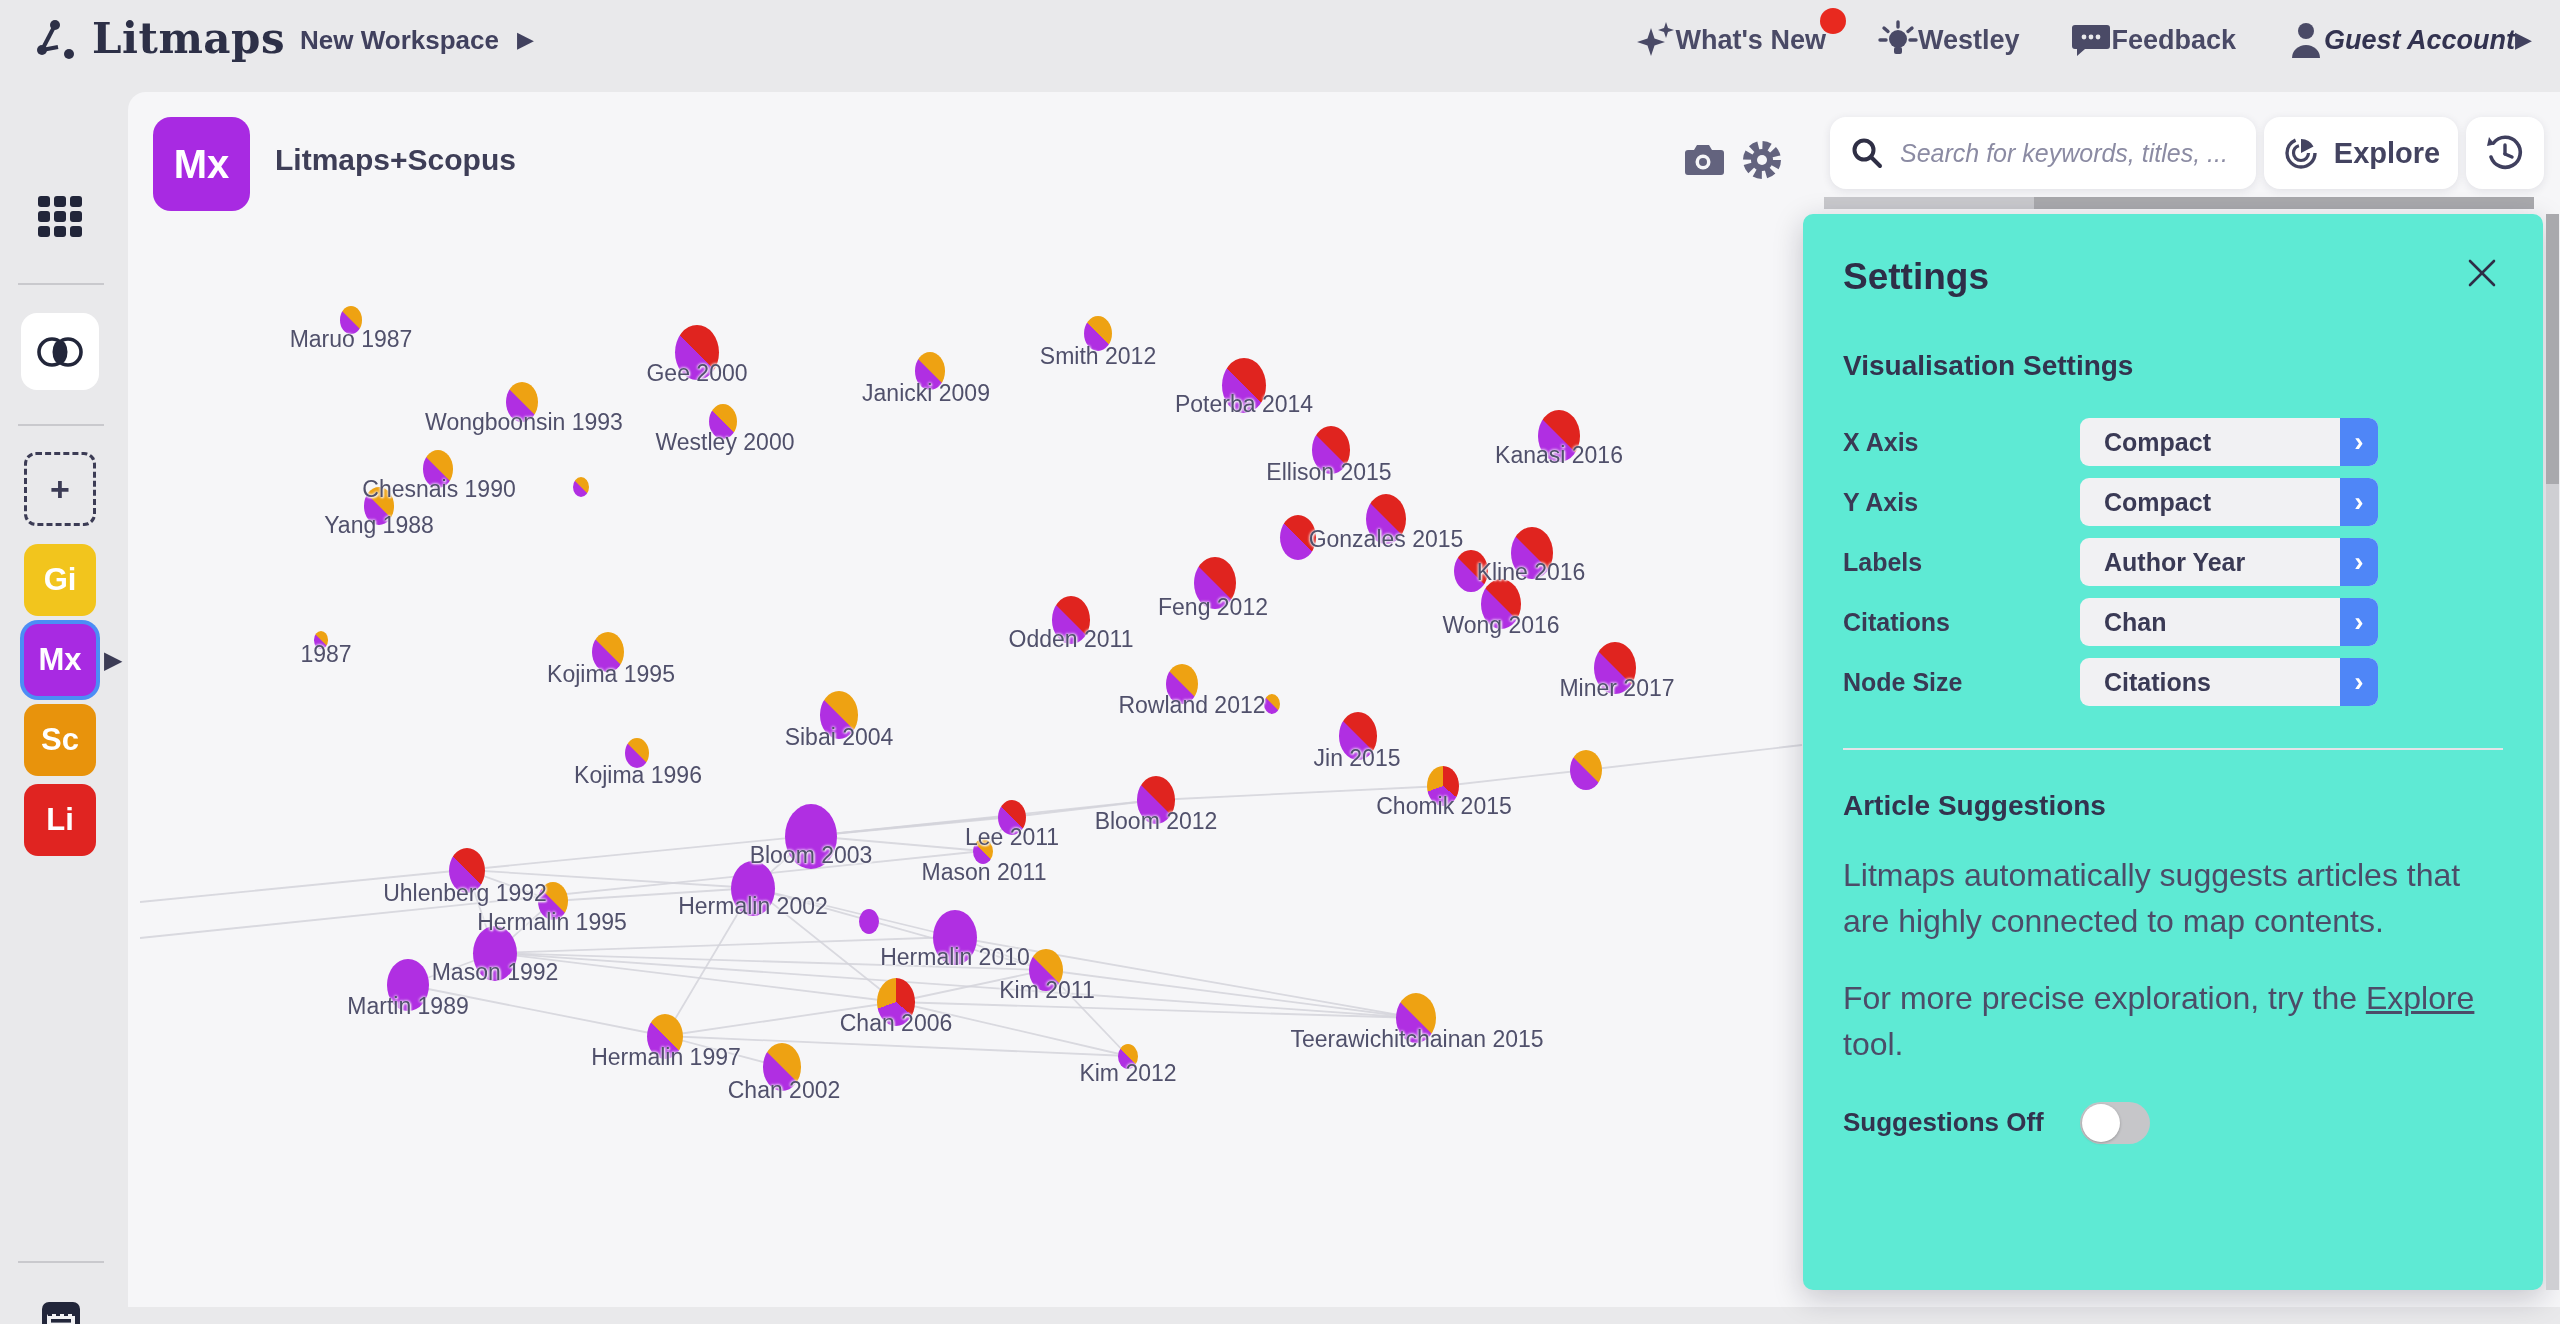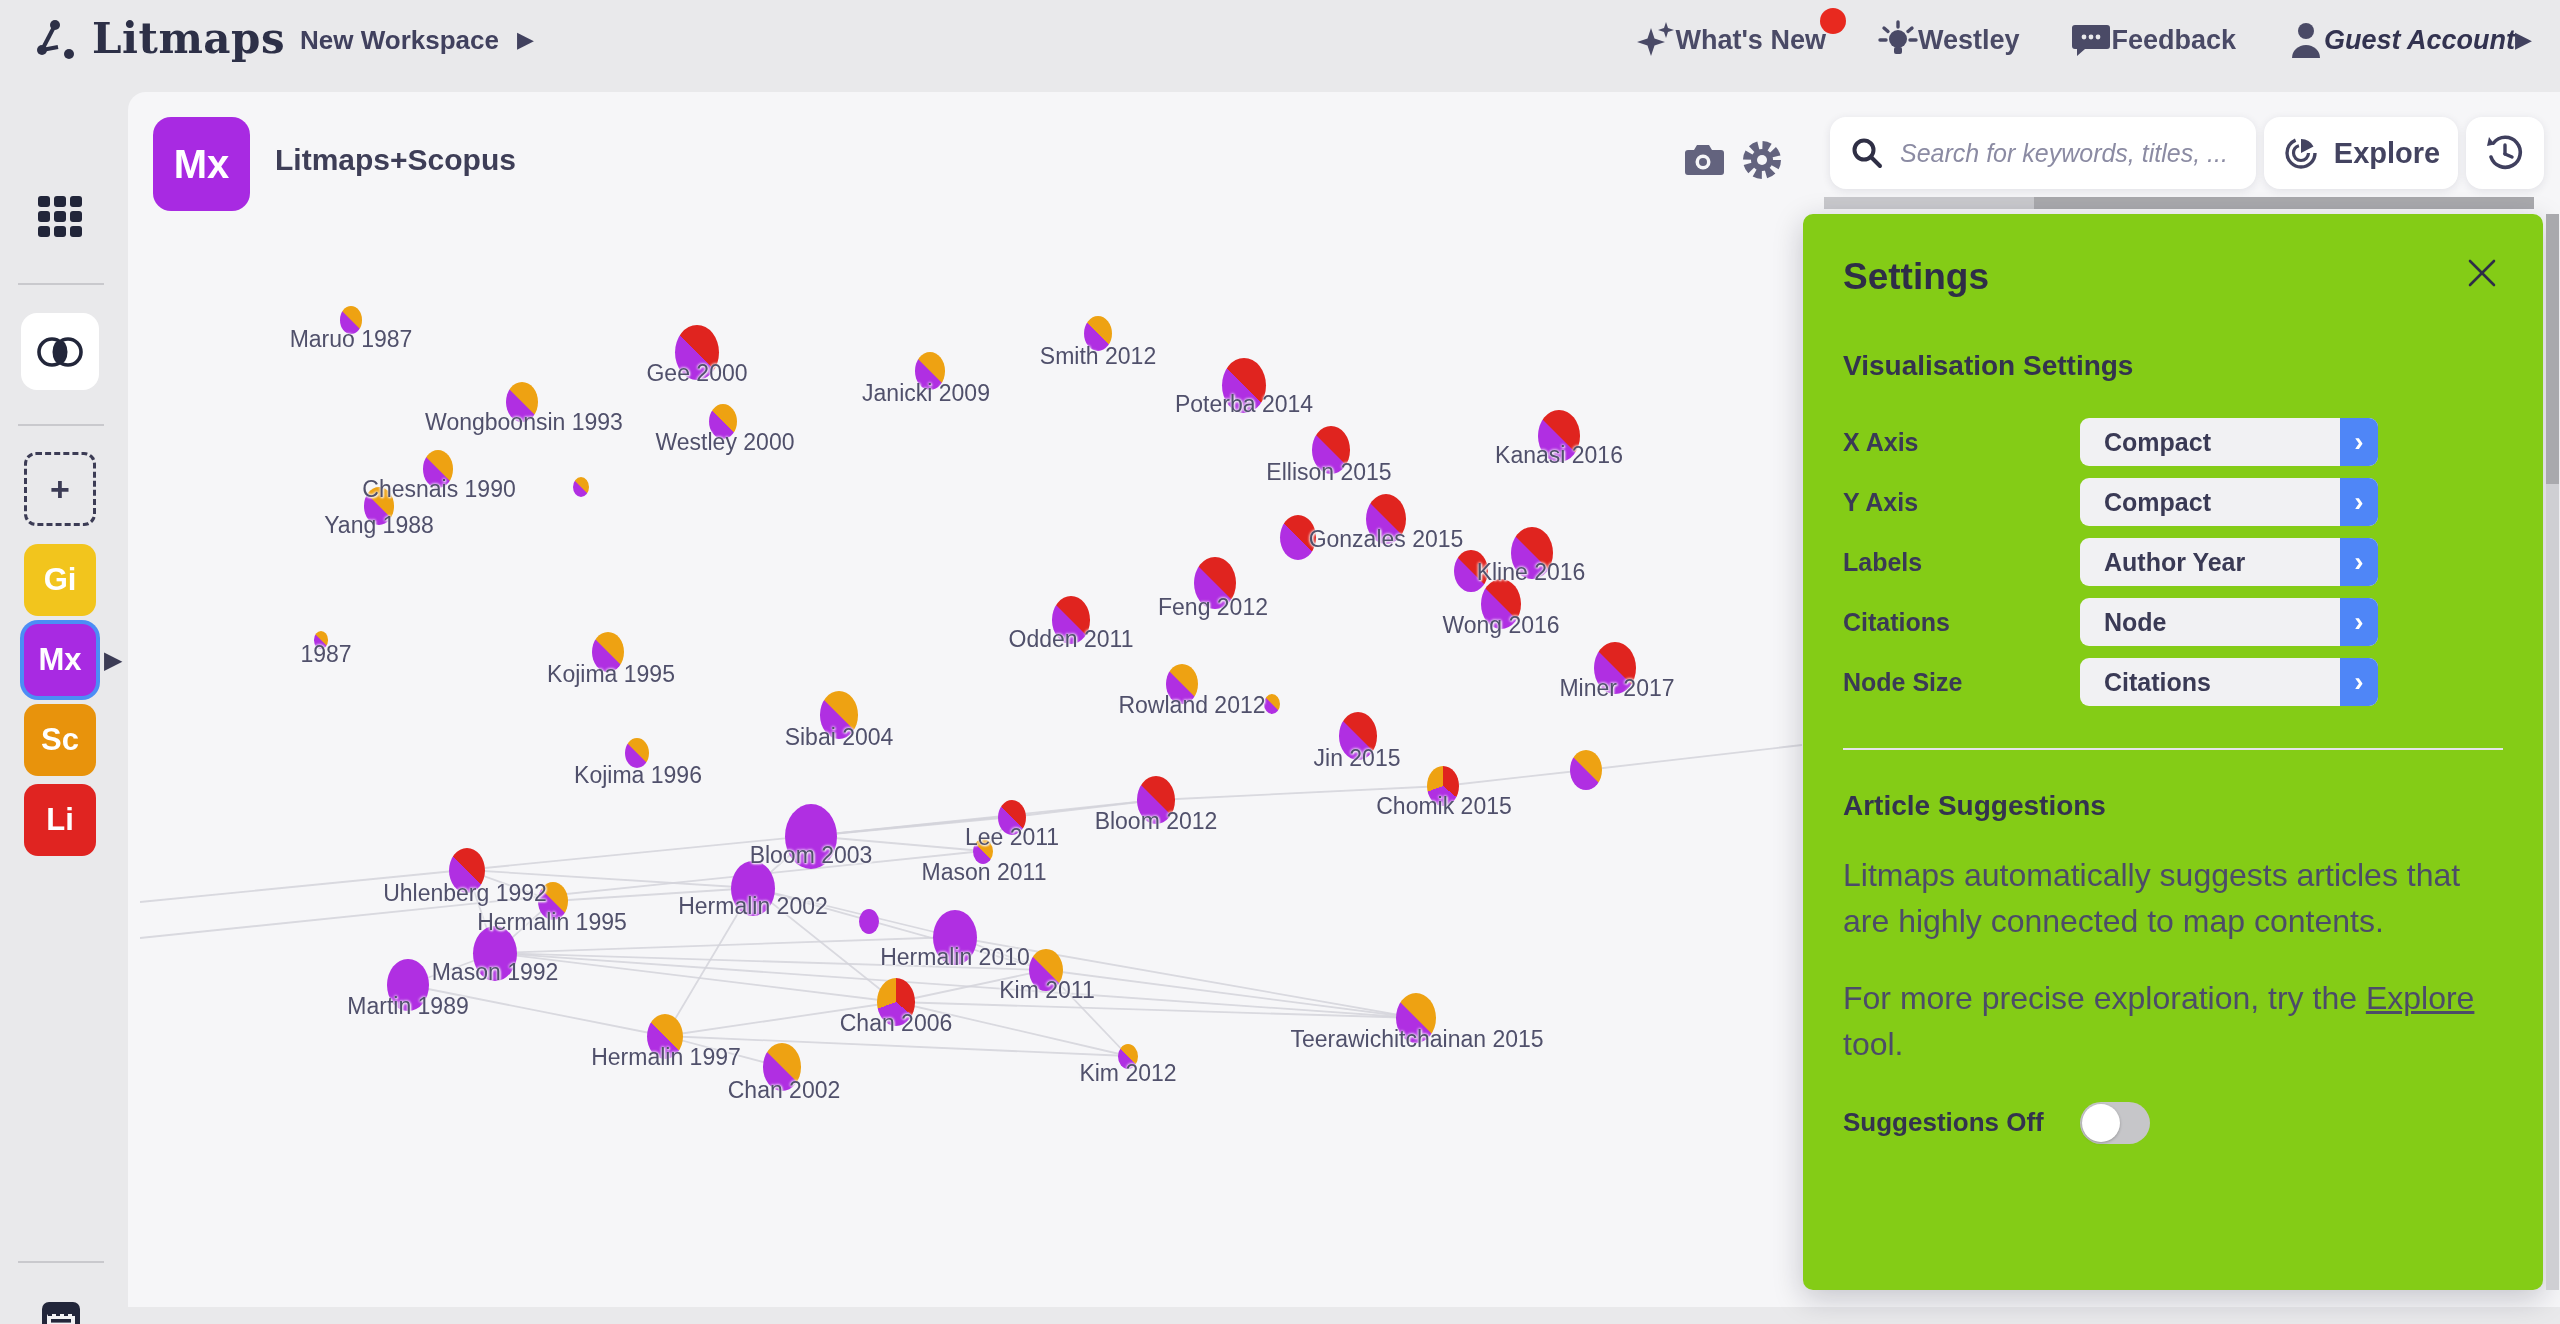--- a/index.html
+++ b/index.html
@@ -54,21 +54,21 @@
   .vscroll { position:absolute; left:2546px; top:214px; width:13px; height:1076px; background:#cfcfd3; z-index:12; }
   .vscroll .thumb { position:absolute; left:0; top:0; width:13px; height:270px; background:#a9a9ad; }
 
   
   #edges { position:absolute; left:0; top:0; z-index:2; }
   .gnode { position:absolute; border-radius:50%; z-index:3; }
   .glabel { position:absolute; z-index:4; font-size:23px; font-weight:500; color:#50506b; white-space:nowrap; transform:translate(-50%,-50%);
             text-shadow:0 0 3px #f6f6f8, 0 0 3px #f6f6f8, 1px 1px 2px #f6f6f8; }
 
   
-  .settings { position:absolute; left:1803px; top:214px; width:740px; height:1076px; background:#84cc16; border-radius:10px; box-shadow:0 8px 30px rgba(20,20,40,.22); z-index:10; padding:40px 40px 0 40px; }
+  .settings { position:absolute; left:1803px; top:214px; width:740px; height:1076px; background:#5eead4; border-radius:10px; box-shadow:0 8px 30px rgba(20,20,40,.22); z-index:10; padding:40px 40px 0 40px; }
   .settings-title { font-size:37px; font-weight:700; color:#2e2e47; margin-top:2px; }
   .close-x { position:absolute; right:44px; top:42px; cursor:pointer; }
   .sec-h { font-size:28px; font-weight:700; color:#33334e; }
   .vis-sec { margin-top:52px; }
   .rows { margin-top:36px; }
   .srow { display:flex; align-items:center; height:48px; margin-bottom:12px; position:relative; }
   .srow .rlabel { font-size:25px; font-weight:700; color:#3a3a55; }
   .pill { position:absolute; left:237px; width:298px; height:48px; background:#f1f1f3; border-radius:9px; display:flex; align-items:center; cursor:pointer; }
   .pill .val { font-size:25px; font-weight:700; color:#3a3a55; padding-left:24px; }
   .pill .go { position:absolute; right:0; top:0; width:38px; height:48px; background:#4f86f7; border-radius:0 9px 9px 0; color:#fff; display:flex; align-items:center; justify-content:center; font-size:28px; font-weight:700; }
@@ -417,21 +417,21 @@
       <div class="srow">
         <span class="rlabel">Labels</span>
         <div class="pill">
           <span class="val">Author Year</span>
           <span class="go">›</span>
         </div>
       </div>
       <div class="srow">
         <span class="rlabel">Citations</span>
         <div class="pill">
-          <span class="val">Node</span>
+          <span class="val">Chan</span>
           <span class="go">›</span>
         </div>
       </div>
       <div class="srow">
         <span class="rlabel">Node Size</span>
         <div class="pill">
           <span class="val">Citations</span>
           <span class="go">›</span>
         </div>
       </div>

